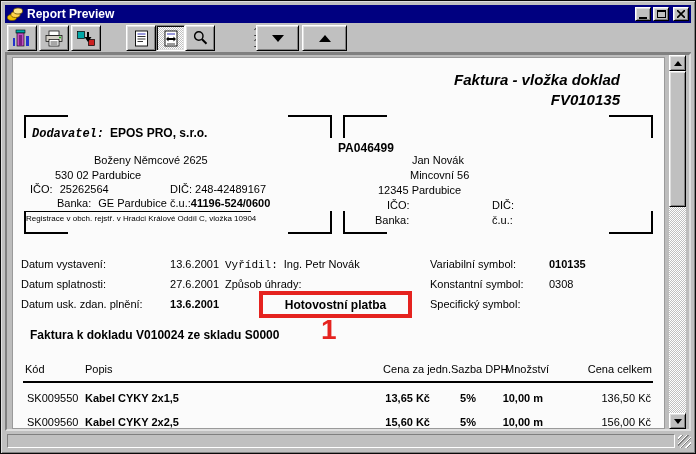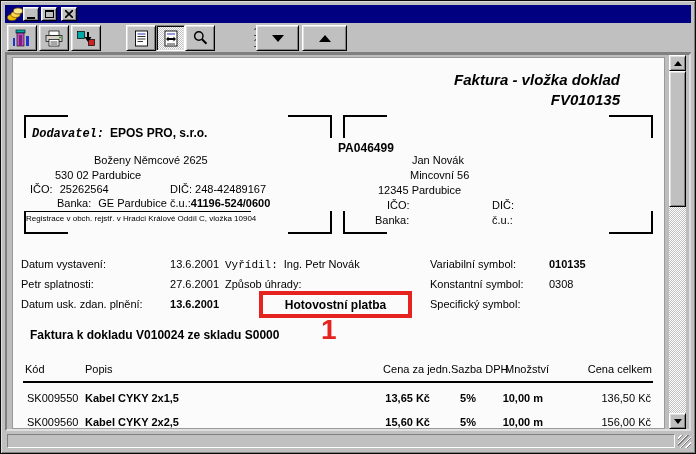--- a/index.html
+++ b/index.html
@@ -126,20 +126,21 @@
 <div id="window">
 
   <div class="titlebar">
     <span class="tb-icon">
       <svg width="16" height="16" viewBox="0 0 16 16">
         <ellipse cx="5" cy="11.5" rx="4.6" ry="3" fill="#f0c000" stroke="#6b5200" stroke-width="0.8"></ellipse>
         <ellipse cx="8.5" cy="8.5" rx="4.6" ry="3" fill="#ffd34d" stroke="#6b5200" stroke-width="0.8"></ellipse>
         <ellipse cx="11" cy="5" rx="4.6" ry="3" fill="#ffe68a" stroke="#6b5200" stroke-width="0.8"></ellipse>
       </svg>
     </span>
+    <span class="tb-title">Report Preview</span>
     <span class="tb-btns">
       <button class="wbtn">
           <span class="glyph-min"></span>
         </button>
       <button class="wbtn">
           <span class="glyph-max"></span>
         </button>
       <button class="wbtn" style="margin-left:2px">
         <svg width="8" height="8" viewBox="0 0 8 8">
             <path d="M0 0 L8 8 M8 0 L0 8" stroke="#000" stroke-width="1.6"></path>
@@ -263,21 +264,21 @@
       </div>
 
       <div class="abs t11" style="left:8px;top:200px">Datum vystavení:</div>
       <div class="abs t11 ra" style="left:130px;top:200px;width:76px">13.6.2001</div>
       <div class="abs t11" style="left:212px;top:200px">
         <span class="gap6">Vyřídil:</span><span>Ing. Petr Novák</span>
       </div>
       <div class="abs t11" style="left:417px;top:200px">Variabilní symbol:</div>
       <div class="abs t11 b" style="left:536px;top:200px">010135</div>
 
-      <div class="abs t11" style="left:8px;top:220px">Petr splatnosti:</div>
+      <div class="abs t11" style="left:8px;top:220px">Datum splatnosti:</div>
       <div class="abs t11 ra" style="left:130px;top:220px;width:76px">27.6.2001</div>
       <div class="abs t11" style="left:212px;top:220px">Způsob úhrady:</div>
       <div class="abs t11" style="left:417px;top:220px">Konstantní symbol:</div>
       <div class="abs t11" style="left:536px;top:220px">0308</div>
 
       <div class="abs t11" style="left:8px;top:240px">Datum usk. zdan. plnění:</div>
       <div class="abs t11 ra b" style="left:130px;top:240px;width:76px">13.6.2001</div>
       <div class="abs t11" style="left:417px;top:240px">Specifický symbol:</div>
       <div class="abs t11" style="left:536px;top:240px"></div>
 

